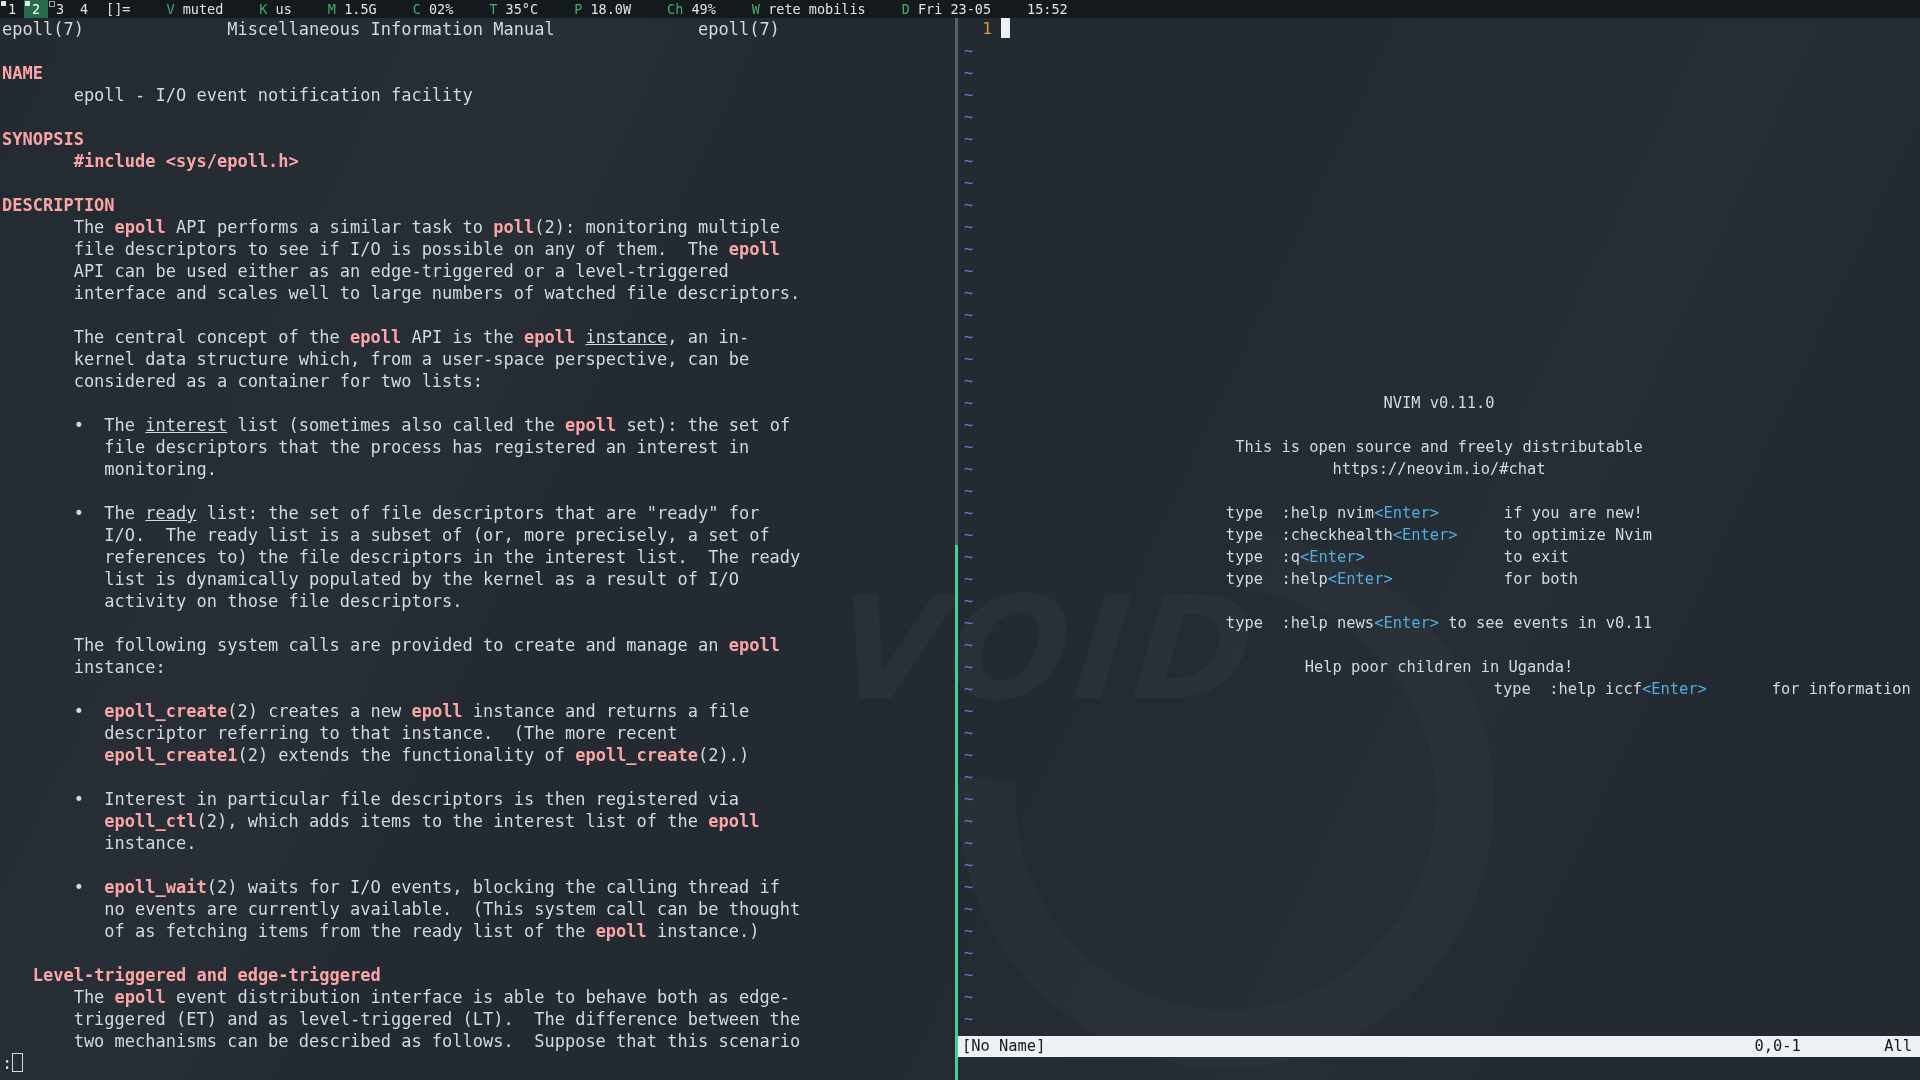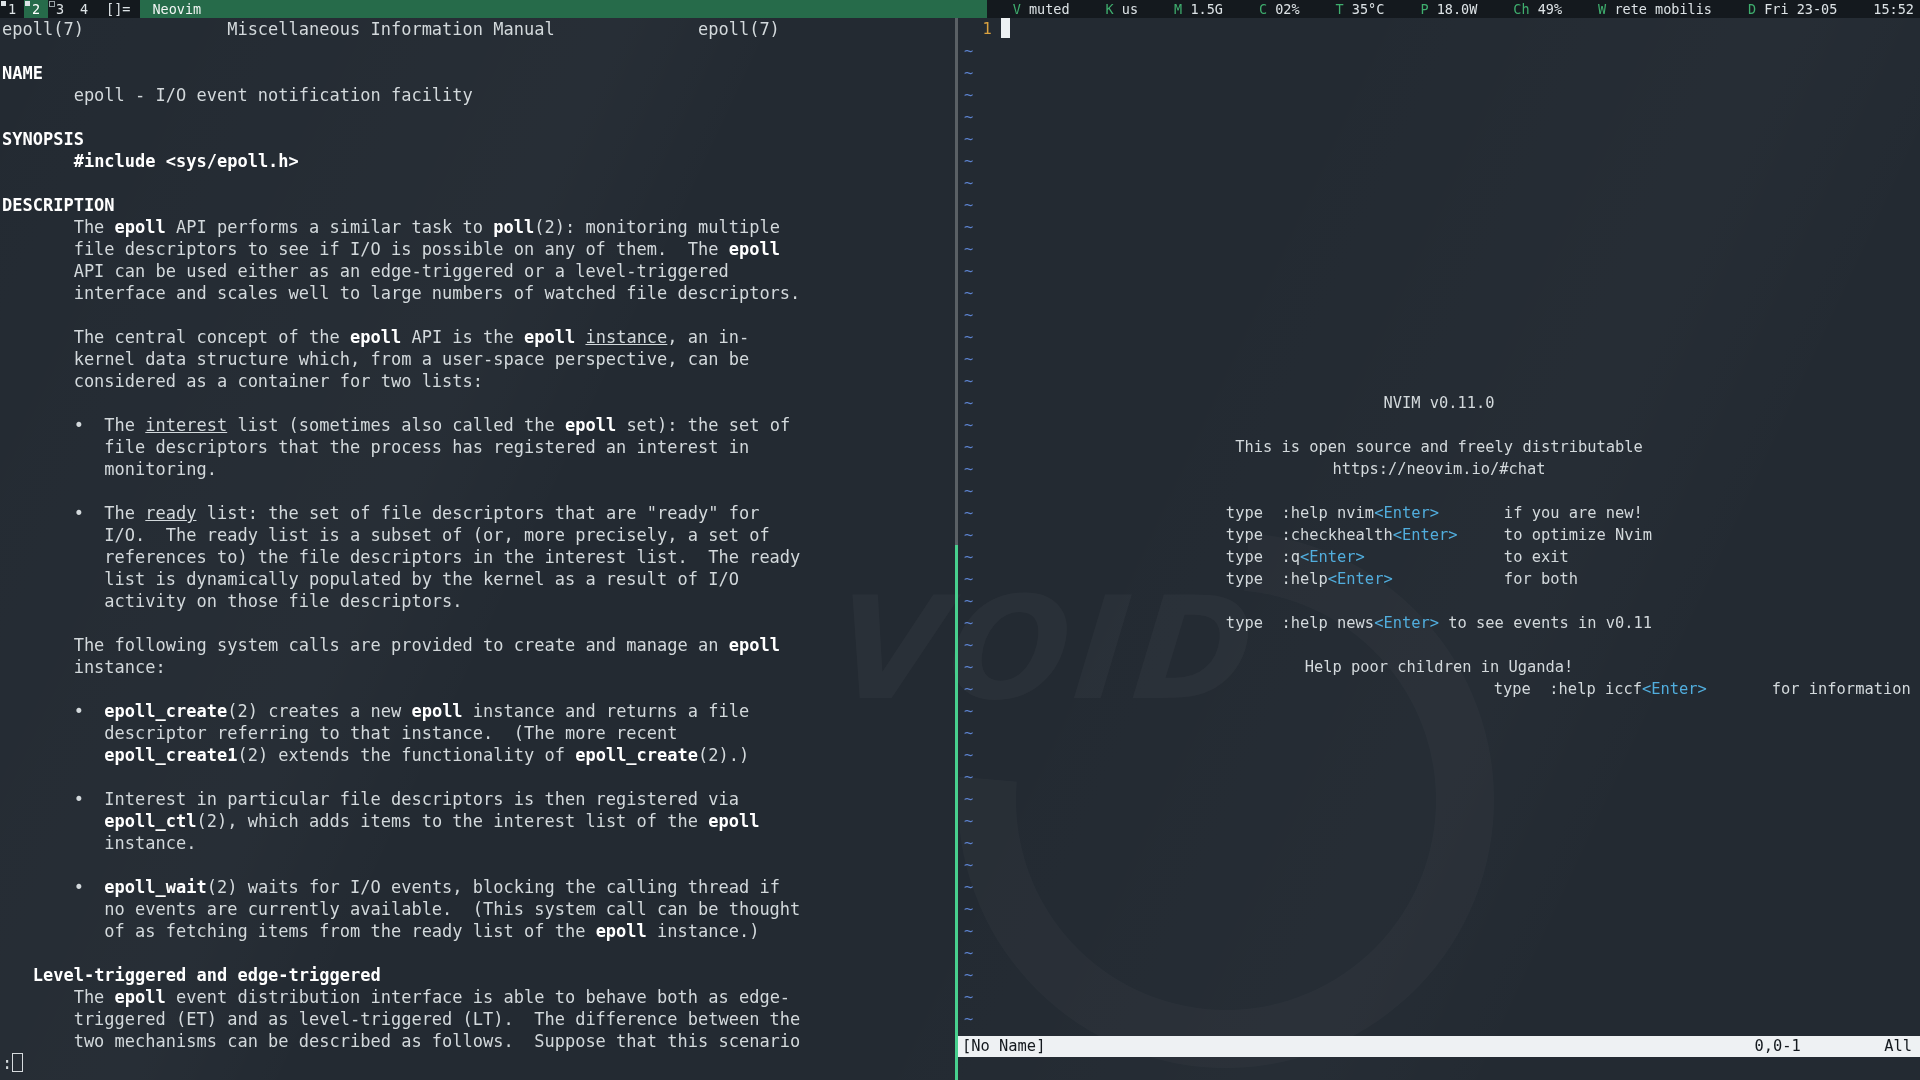--- a/index.html
+++ b/index.html
@@ -27,21 +27,21 @@
   .ind.hollow{background:transparent;border:1px solid #9aa3a8;width:4px;height:4px;}
   .ltsymbol{padding:0 10px;}
   .wintitle{flex:1;background:#266b4a;color:#f2f6f4;padding-left:12px;overflow:hidden;}
   .status{display:flex;gap:36px;background:#14191e;padding:0 6px 0 26px;white-space:pre;}
   .skey{color:#3fae6e;}
   .sval{color:#dde3e6;}
   
   .man{position:absolute;left:2px;top:18px;width:950px;height:1062px;
     font-size:17px;line-height:22px;color:#d3d9dc;white-space:pre;z-index:2;}
   .tline{height:22px;}
-  .b{font-weight:bold;color:#ffffff;}
+  .b{font-weight:bold;color:#fca5a5;}
   .u{text-decoration:underline;}
   .cur-hollow{display:inline-block;width:9px;height:17px;border:1px solid #d7dbde;vertical-align:-3px;}
   .divider{position:absolute;left:955px;width:3px;z-index:3;}
   .div-gray{top:18px;height:527px;background:#5a6065;}
   .div-green{top:545px;height:535px;background:#48d08e;}
   .nvim{position:absolute;left:958px;top:18px;width:962px;height:1062px;
     font-size:15.4px;line-height:22px;color:#d3d9dc;z-index:2;}
   .nvline1{position:absolute;left:6px;top:0;height:22px;white-space:pre;}
   .lnum{color:#d9a13f;}
   .blockcur{display:inline-block;width:9.3px;height:20px;background:#edf1f3;vertical-align:-4px;}
@@ -60,21 +60,20 @@
 <div class="wm-text">VOID</div>
 
 <div class="topbar">
   <div id="tags" style="display: flex;">
       <div class="tag"><span class="ind"></span>1</div>
       <div class="tag sel"><span class="ind"></span>2</div>
       <div class="tag"><span class="ind hollow"></span>3</div>
       <div class="tag">4</div>
     </div>
   <div class="ltsymbol">[]=</div>
-  <div class="wintitle">Neovim</div>
   <div class="status" id="statusbar"><span><span class="skey">V</span> <span class="sval">muted</span></span><span><span class="skey">K</span> <span class="sval">us</span></span><span><span class="skey">M</span> <span class="sval">1.5G</span></span><span><span class="skey">C</span> <span class="sval">02%</span></span><span><span class="skey">T</span> <span class="sval">35°C</span></span><span><span class="skey">P</span> <span class="sval">18.0W</span></span><span><span class="skey">Ch</span> <span class="sval">49%</span></span><span><span class="skey">W</span> <span class="sval">rete mobilis</span></span><span><span class="skey">D</span> <span class="sval">Fri 23-05</span></span><span><span class="sval">15:52</span></span></div>
 </div>
 
 <div class="man" id="manpane"><div class="tline"><span>epoll(7)              Miscellaneous Information Manual              epoll(7)</span></div><div class="tline"><span> </span></div><div class="tline"><span class="b">NAME</span></div><div class="tline"><span>       epoll - I/O event notification facility</span></div><div class="tline"><span> </span></div><div class="tline"><span class="b">SYNOPSIS</span></div><div class="tline"><span>       </span><span class="b">#include &lt;sys/epoll.h&gt;</span></div><div class="tline"><span> </span></div><div class="tline"><span class="b">DESCRIPTION</span></div><div class="tline"><span>       The </span><span class="b">epoll</span><span> API performs a similar task to </span><span class="b">poll</span><span>(2): monitoring multiple</span></div><div class="tline"><span>       file descriptors to see if I/O is possible on any of them.  The </span><span class="b">epoll</span></div><div class="tline"><span>       API can be used either as an edge-triggered or a level-triggered</span></div><div class="tline"><span>       interface and scales well to large numbers of watched file descriptors.</span></div><div class="tline"><span> </span></div><div class="tline"><span>       The central concept of the </span><span class="b">epoll</span><span> API is the </span><span class="b">epoll</span><span> </span><span class="u">instance</span><span>, an in-</span></div><div class="tline"><span>       kernel data structure which, from a user-space perspective, can be</span></div><div class="tline"><span>       considered as a container for two lists:</span></div><div class="tline"><span> </span></div><div class="tline"><span>       •  The </span><span class="u">interest</span><span> list (sometimes also called the </span><span class="b">epoll</span><span> set): the set of</span></div><div class="tline"><span>          file descriptors that the process has registered an interest in</span></div><div class="tline"><span>          monitoring.</span></div><div class="tline"><span> </span></div><div class="tline"><span>       •  The </span><span class="u">ready</span><span> list: the set of file descriptors that are "ready" for</span></div><div class="tline"><span>          I/O.  The ready list is a subset of (or, more precisely, a set of</span></div><div class="tline"><span>          references to) the file descriptors in the interest list.  The ready</span></div><div class="tline"><span>          list is dynamically populated by the kernel as a result of I/O</span></div><div class="tline"><span>          activity on those file descriptors.</span></div><div class="tline"><span> </span></div><div class="tline"><span>       The following system calls are provided to create and manage an </span><span class="b">epoll</span></div><div class="tline"><span>       instance:</span></div><div class="tline"><span> </span></div><div class="tline"><span>       •  </span><span class="b">epoll_create</span><span>(2) creates a new </span><span class="b">epoll</span><span> instance and returns a file</span></div><div class="tline"><span>          descriptor referring to that instance.  (The more recent</span></div><div class="tline"><span>          </span><span class="b">epoll_create1</span><span>(2) extends the functionality of </span><span class="b">epoll_create</span><span>(2).)</span></div><div class="tline"><span> </span></div><div class="tline"><span>       •  Interest in particular file descriptors is then registered via</span></div><div class="tline"><span>          </span><span class="b">epoll_ctl</span><span>(2), which adds items to the interest list of the </span><span class="b">epoll</span></div><div class="tline"><span>          instance.</span></div><div class="tline"><span> </span></div><div class="tline"><span>       •  </span><span class="b">epoll_wait</span><span>(2) waits for I/O events, blocking the calling thread if</span></div><div class="tline"><span>          no events are currently available.  (This system call can be thought</span></div><div class="tline"><span>          of as fetching items from the ready list of the </span><span class="b">epoll</span><span> instance.)</span></div><div class="tline"><span> </span></div><div class="tline"><span>   </span><span class="b">Level-triggered and edge-triggered</span></div><div class="tline"><span>       The </span><span class="b">epoll</span><span> event distribution interface is able to behave both as edge-</span></div><div class="tline"><span>       triggered (ET) and as level-triggered (LT).  The difference between the</span></div><div class="tline"><span>       two mechanisms can be described as follows.  Suppose that this scenario</span></div><div class="tline"><span>:</span><span class="cur-hollow"></span></div></div>
 
 <div class="divider div-gray"></div>
 <div class="divider div-green"></div>
 
 <div class="nvim">
   <div class="nvline1"><span class="lnum">  1 </span><span class="blockcur"></span></div>

